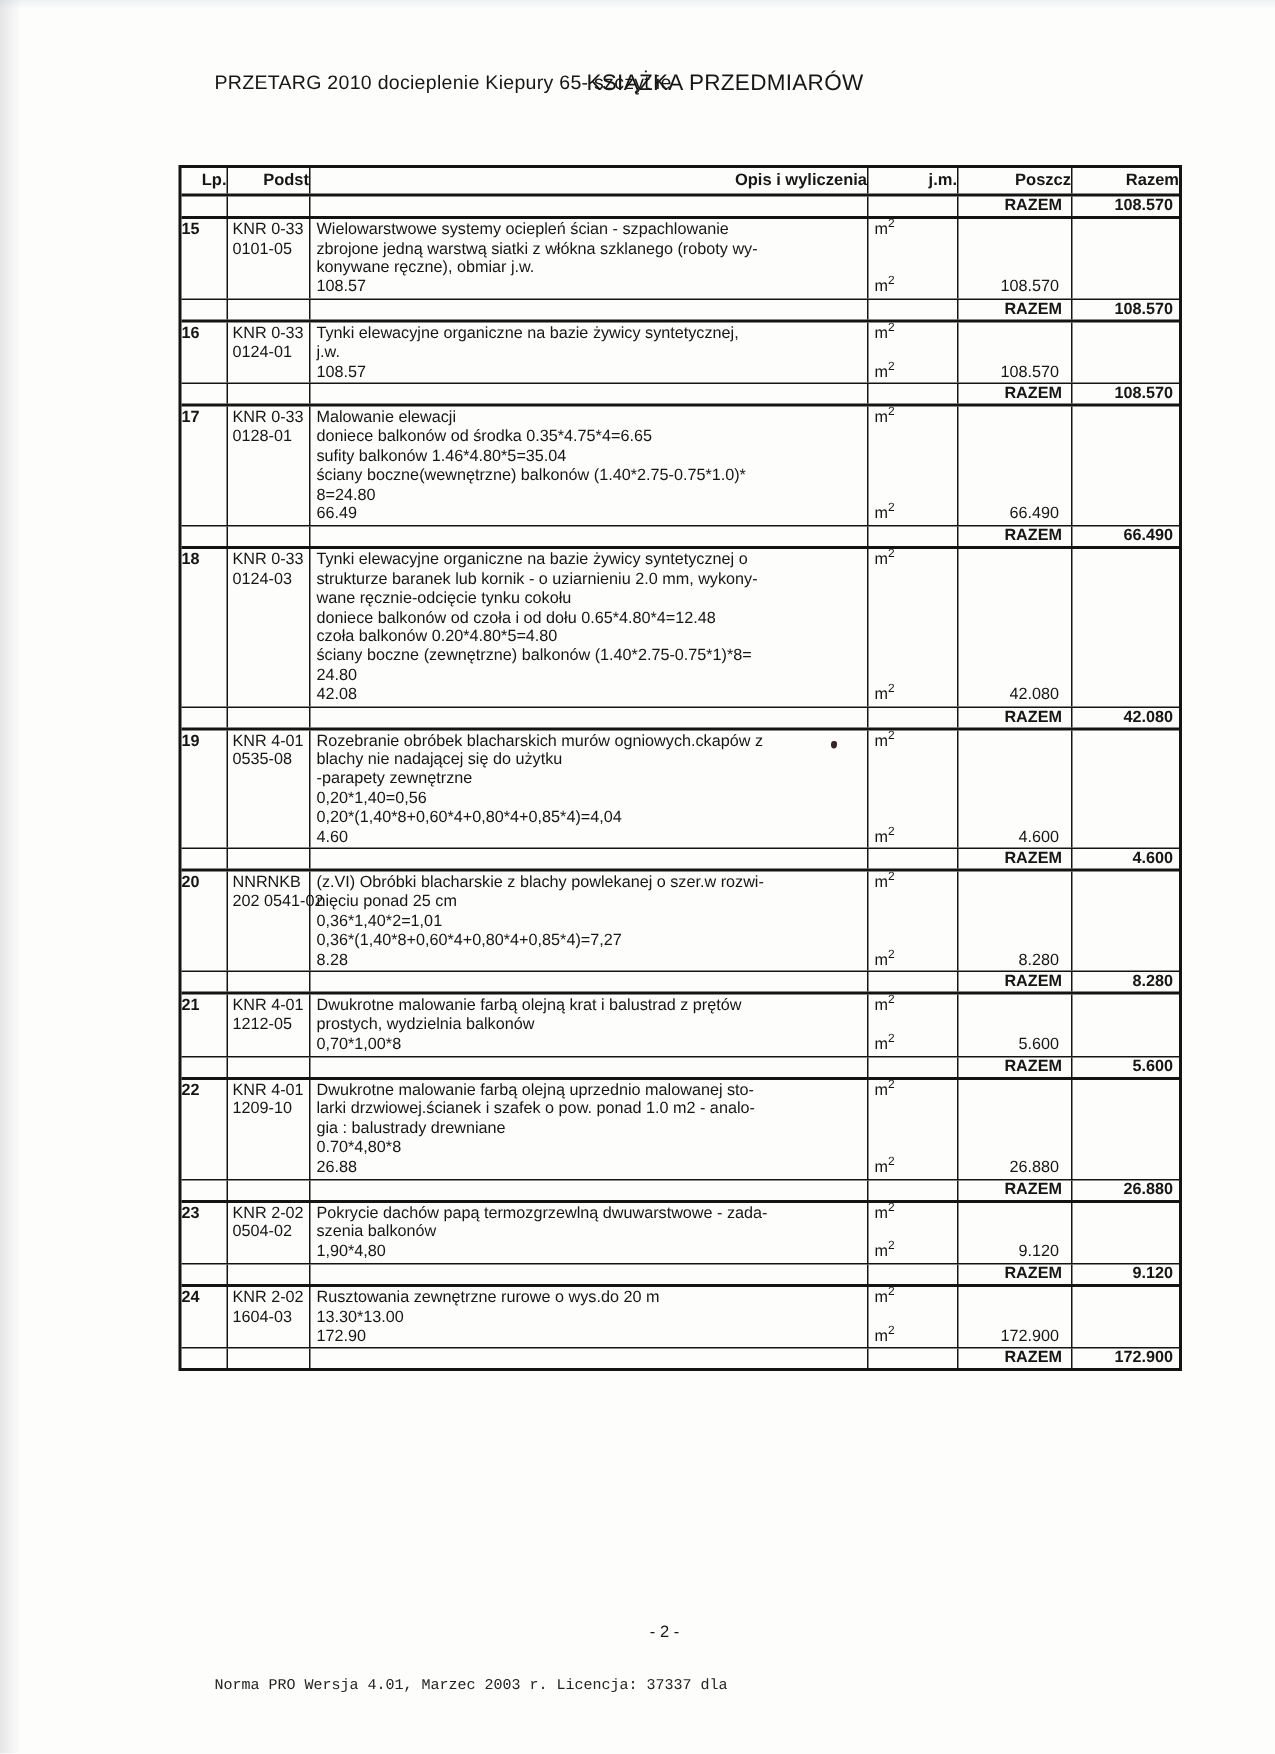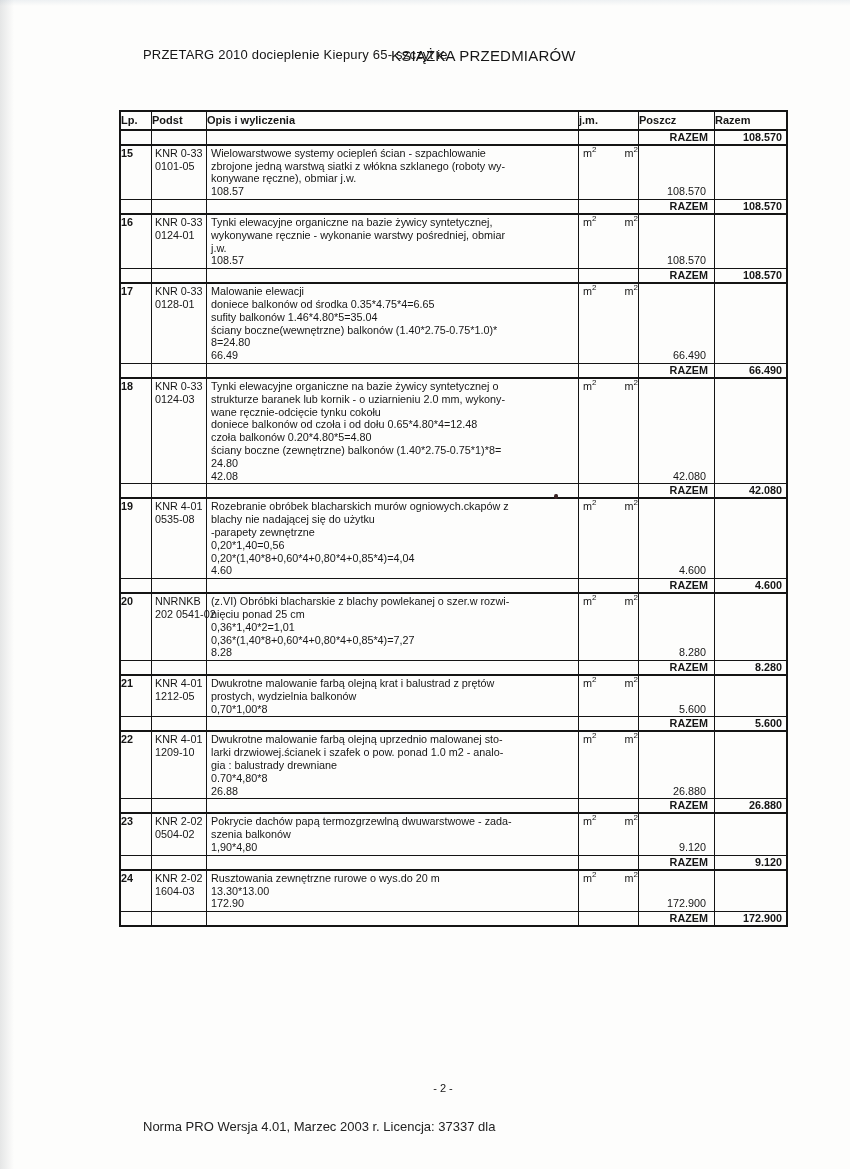--- a/index.html
+++ b/index.html
@@ -28,37 +28,37 @@
     position:absolute;left:119px;top:110px;width:669px;
     border:2px solid #141414;border-top-width:2px;
     box-sizing:border-box;
     font-size:10.8px;line-height:12.8px;
   }
   .grid{display:grid;grid-template-columns:30px 55px 372px 60px 76px 1fr;}
   .cell{border-left:1px solid #141414;box-sizing:border-box;min-height:100%;}
   .cell:first-child{border-left:none;}
 
   .headrow{font-weight:bold;font-size:11px;border-bottom:1px solid #141414;}
-  .headrow .cell{text-align:left;padding:2px 0 2px;}
+  .headrow .cell{text-align:right;padding:2px 0 2px;}
 
   .razemrow{border-top:1px solid #141414;border-bottom:2px solid #141414;font-weight:bold;}
   .razemrow .cell{min-height:13px;}
   .razemrow .pos{ text-align:right;padding-right:6px;}
   .razemrow .raz{ text-align:right;padding-right:4px;}
   .razemrow.last{border-bottom:none;}
 
   .itemrow .lp{font-weight:bold;padding:1px 2px 0 0;}
   .itemrow .podst{font-weight:normal;padding:1px 0 0 3px;white-space:nowrap;}
   .itemrow .opis{padding:1px 2px 1px 4px;}
-  .itemrow .jm{display:flex;flex-direction:row;justify-content:space-between;padding:1px 0 1px 4px;}
+  .itemrow .jm{display:flex;flex-direction:column;justify-content:space-between;padding:1px 0 1px 4px;}
   .itemrow .pos{display:flex;align-items:flex-end;justify-content:flex-end;padding:0 8px 1px 0;}
   .unit sup{font-size:8px;line-height:0;}
 
   .pageno{position:absolute;left:0;top:1082px;width:886px;text-align:center;font-size:11px;}
-  .footer{position:absolute;left:143px;top:1119px;font-size:13px;color:#222;}
+  .footer{position:absolute;left:143px;top:1119px;font-size:10px;color:#222;font-family:Liberation Mono, monospace;}
   .artifact{position:absolute;left:554px;top:494px;width:4px;height:5px;background:#3a2426;border-radius:50% 40% 60% 50%;}
 </style>
 </head>
 <body>
 
 <div class="hdr-left">PRZETARG 2010 docieplenie Kiepury 65- szczyt ie</div>
 <div class="hdr-center">KSIĄŻKA PRZEDMIARÓW</div>
 
 <div class="tbl">
   <div class="grid headrow">
@@ -106,21 +106,20 @@
         <div class="cell raz">108.570</div>
       </div>
       <div class="grid itemrow">
         <div class="cell lp">16</div>
         <div class="cell podst">
           <div class="">KNR 0-33</div>
           <div class="">0124-01</div>
         </div>
         <div class="cell opis">
           <div class="">Tynki elewacyjne organiczne na bazie żywicy syntetycznej,</div>
-          <div class="">wykonywane ręcznie - wykonanie warstwy pośredniej, obmiar</div>
           <div class="">j.w.</div>
           <div class="">108.57</div>
         </div>
         <div class="cell jm">
           <span class="unit">m<sup>2</sup></span>
           <span class="unit">m<sup>2</sup></span>
         </div>
         <div class="cell pos">108.570</div>
         <div class="cell"></div>
       </div>

